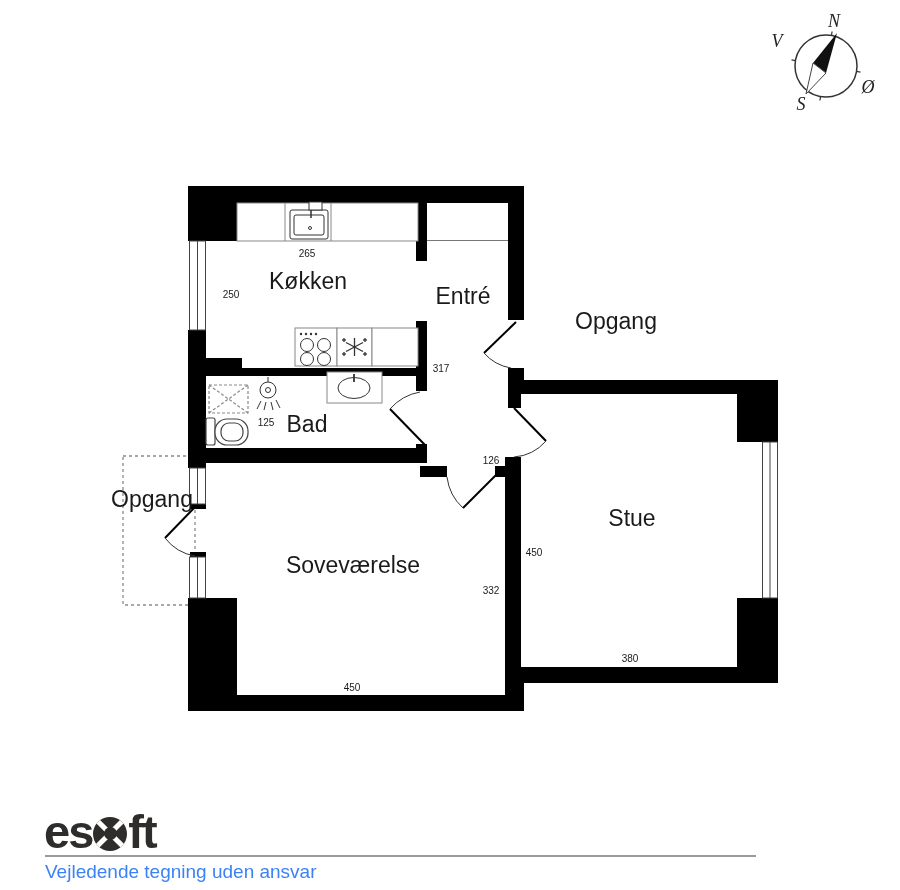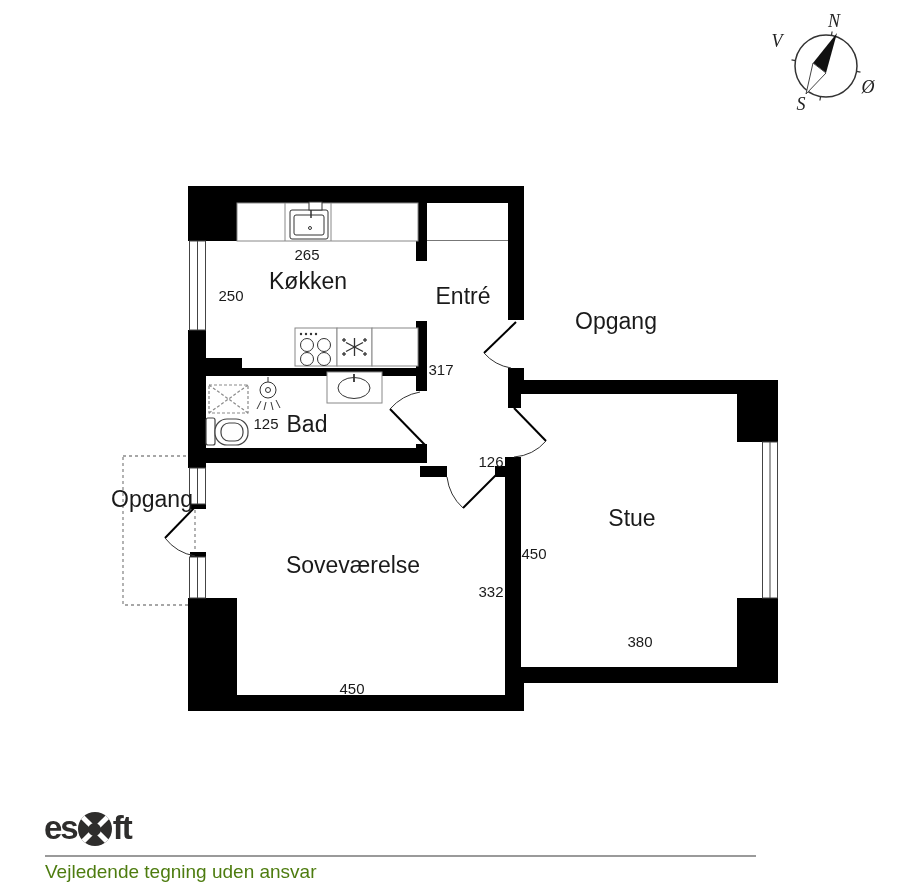--- a/index.html
+++ b/index.html
@@ -1,36 +1,36 @@
 <!DOCTYPE html>
 <html><head>
 <meta charset="utf-8">
 <style>
   html,body{margin:0;padding:0;background:#fff;}
   .page{position:relative;width:900px;height:890px;background:#ffffff;overflow:hidden;
         font-family:"Liberation Sans","DejaVu Sans",sans-serif;color:#1a1a1a;}
   svg{position:absolute;left:0;top:0;}
   .lbl{position:absolute;transform:translate(-50%,-50%);white-space:nowrap;line-height:1;}
   .room{font-size:23px;}
-  .dim{font-size:15px;}
+  .dim{font-size:10px;}
   .compass-letter{position:absolute;transform:translate(-50%,-50%);
         font-family:"Liberation Serif","DejaVu Serif",serif;font-style:italic;font-size:18px;color:#222;}
   
-  .logo{position:absolute;left:44px;top:808px;font-size:33px;font-weight:700;letter-spacing:-2px;
+  .logo{position:absolute;left:44px;top:808px;font-size:47px;font-weight:700;letter-spacing:-2px;
         color:#2e2d2c;line-height:1;display:flex;align-items:center;}
   .ap{position:relative;display:inline-block;width:34px;height:34px;margin:4px 1px 0 1px;
       background:#2e2d2c;border-radius:50%;overflow:hidden;}
   .ap::before,.ap::after{content:"";position:absolute;left:-4px;right:-4px;top:50%;height:5px;
       margin-top:-2.5px;background:#fff;}
   .ap::before{transform:rotate(45deg);}
   .ap::after{transform:rotate(-45deg);}
   .ap-dot{position:absolute;left:50%;top:50%;width:13px;height:13px;margin:-6.5px 0 0 -6.5px;
       background:#2e2d2c;border-radius:50%;z-index:2;}
   .divider{position:absolute;left:45px;top:855px;width:711px;height:2px;background:#9a9a9a;}
-  .tagline{position:absolute;left:45px;top:861px;font-size:19px;color:#4d7c0f;}
+  .tagline{position:absolute;left:45px;top:861px;font-size:19px;color:#3b82f6;}
 </style>
 </head>
 <body>
 
 <div class="page">
 
   <svg width="900" height="890" viewBox="0 0 900 890">
 
     <g>
       <rect x="123" y="456" width="72" height="149" fill="none" stroke="#8a8a8a" stroke-width="1.3" stroke-dasharray="3,3"></rect>
@@ -207,21 +207,21 @@
   <div class="lbl room" style="left:353px;top:565px;">Soveværelse</div>
   <div class="lbl room" style="left:632px;top:518px;">Stue</div>
 
   <div class="lbl dim" style="left:307px;top:254px;">265</div>
   <div class="lbl dim" style="left:231px;top:295px;">250</div>
   <div class="lbl dim" style="left:441px;top:369px;">317</div>
   <div class="lbl dim" style="left:266px;top:423px;">125</div>
   <div class="lbl dim" style="left:491px;top:461px;">126</div>
   <div class="lbl dim" style="left:534px;top:553px;">450</div>
   <div class="lbl dim" style="left:491px;top:591px;">332</div>
-  <div class="lbl dim" style="left:630px;top:641px;margin-left:10px;">380</div>
+  <div class="lbl dim" style="left:630px;top:659px;">380</div>
   <div class="lbl dim" style="left:352px;top:688px;">450</div>
 
   <div class="compass-letter" style="left:834px;top:21px;">N</div>
   <div class="compass-letter" style="left:777px;top:41px;">V</div>
   <div class="compass-letter" style="left:868px;top:87px;">Ø</div>
   <div class="compass-letter" style="left:801px;top:104px;">S</div>
 
   <div class="logo">
     <span>es</span>
       <span class="ap">

